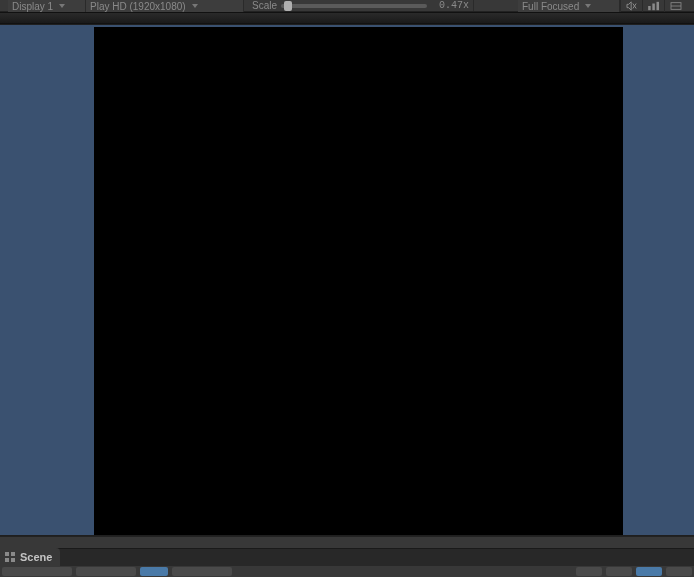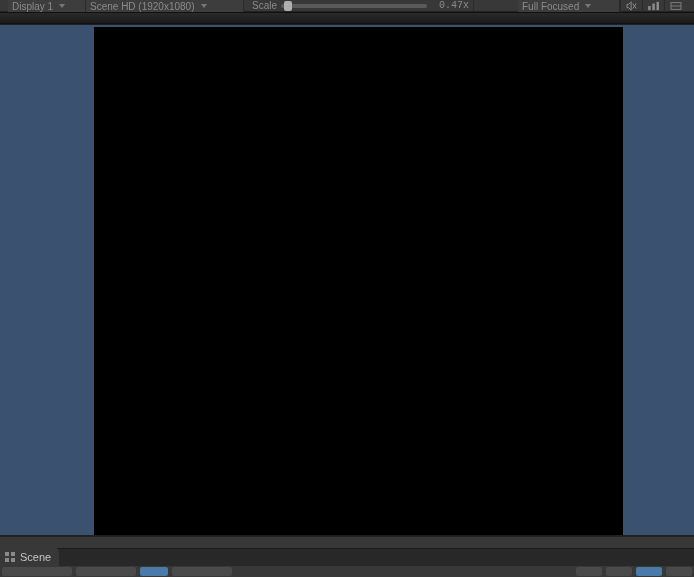--- a/index.html
+++ b/index.html
@@ -103,20 +103,21 @@
       height: 12px;
       background: #383838;
       border-top: 1px solid #222;
     }
     .tab-strip {
       height: 18px;
       background: #282828;
       display: flex;
       align-items: flex-end;
       border-top: 1px solid #1a1a1a;
+      font-weight: bold;
     }
     .tab {
       display: flex;
       align-items: center;
       height: 18px;
       background: #383838;
       padding: 0 8px 0 4px;
       font-size: 11px;
       color: #c4c4c4;
       border-top-right-radius: 4px;
@@ -140,21 +141,21 @@
   </style>
 </head>
 <body>
 
 <div class="toolbar">
   <div class="dropdown display-dd">
     <span>Display 1</span>
     <span class="caret"></span>
   </div>
   <div class="dropdown res-dd">
-    <span>Scene HD (1920x1080)</span>
+    <span>Play HD (1920x1080)</span>
     <span class="caret"></span>
   </div>
   <div class="scale-section">
     <span class="scale-label">Scale</span>
     <div class="slider">
       <div class="slider-handle"></div>
     </div>
     <span class="scale-value">0.47x</span>
   </div>
   <div class="spacer"></div>

